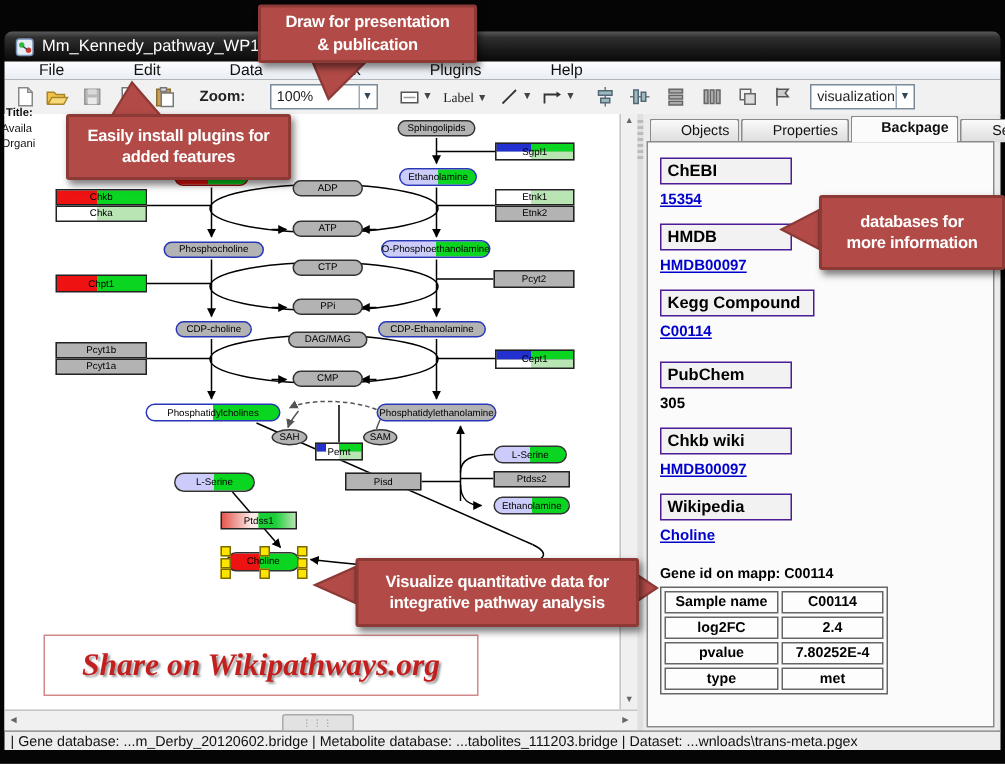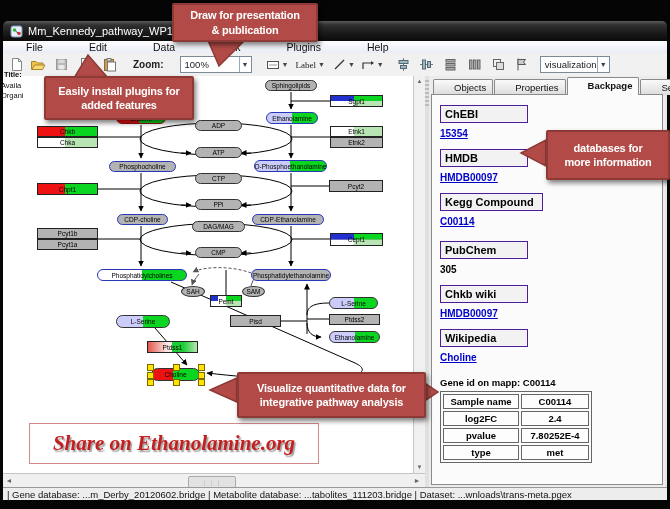--- a/index.html
+++ b/index.html
@@ -384,21 +384,21 @@
   </div>
 
   <div id="statusbar">
     <span>| Gene database: ...m_Derby_20120602.bridge | Metabolite database: ...tabolites_111203.bridge | Dataset: ...wnloads\trans-meta.pgex</span>
   </div>
 
   <div class="sidelabel" style="left:4px;top:70px;font-weight:bold;">Title:</div>
   <div class="sidelabel" style="left:1px;top:81px;">Availa</div>
   <div class="sidelabel" style="left:1px;top:91px;">Organi</div>
 
-  <div id="share-banner">Share on Ethanolamine.org</div>
+  <div id="share-banner">Share on Wikipathways.org</div>
 
   <svg id="arrows-overlay" width="670" height="509">
     <g fill="#b24b47" stroke="#8d3a36" stroke-width="1.5">
       <polygon points="207,38 247,38 219,66"></polygon>
       <polygon points="74,78 108,78 88,55"></polygon>
       <polygon points="546,140 546,166 521,153"></polygon>
       <polygon points="237,378 237,402 210,390"></polygon>
       <polygon points="420,380 420,404 438,392"></polygon>
     </g>
   </svg>

